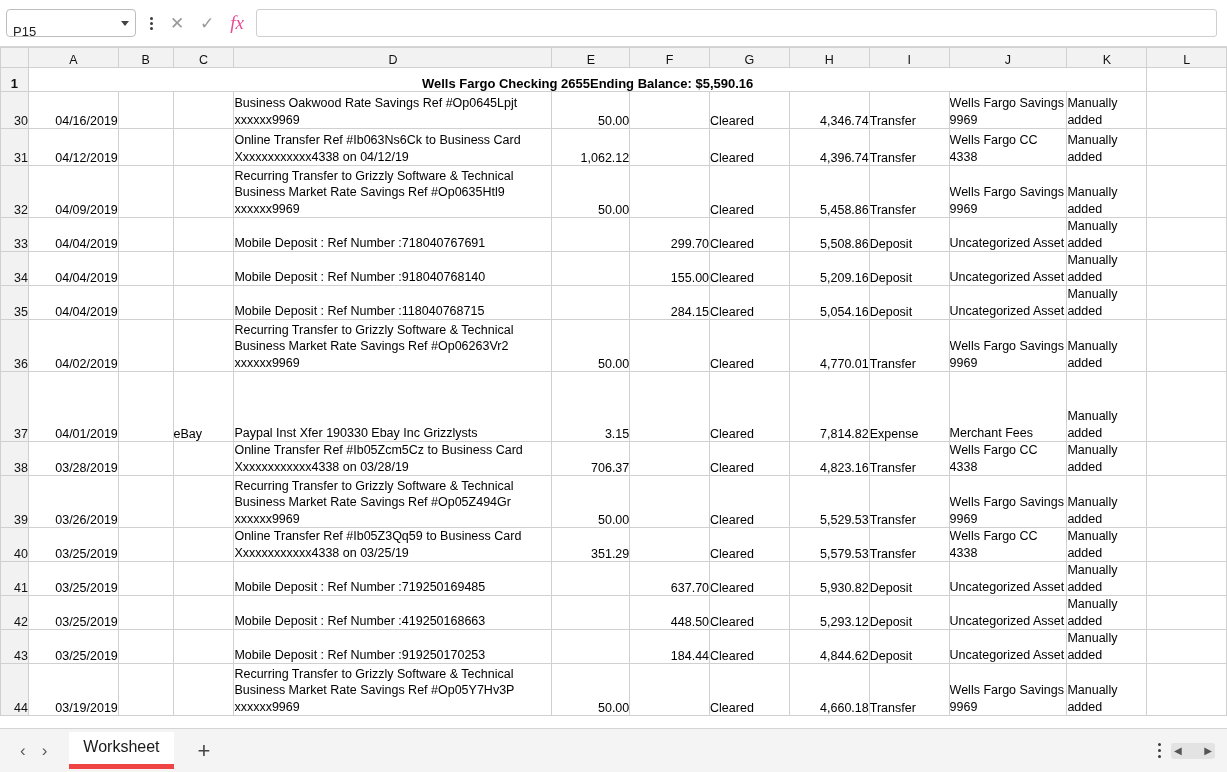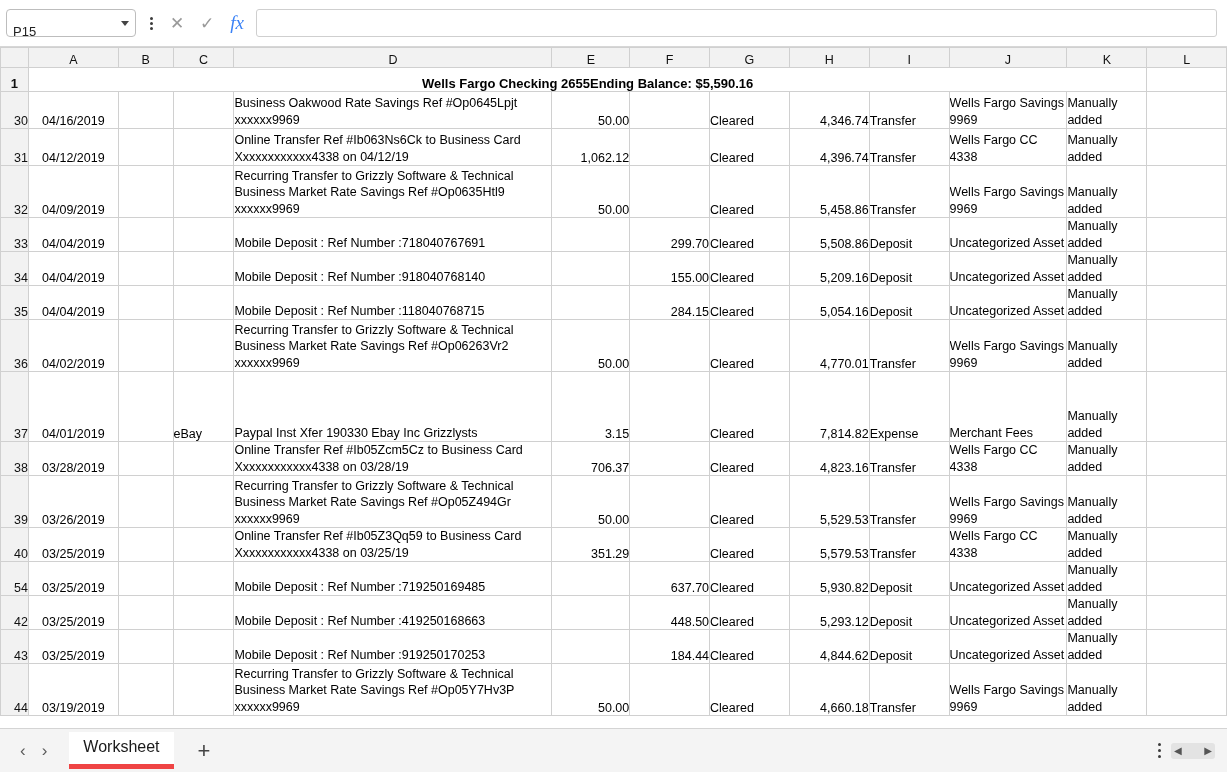--- a/index.html
+++ b/index.html
@@ -67,21 +67,21 @@
   .fb-btn {
     width: 30px;
     height: 30px;
     display: flex;
     align-items: center;
     justify-content: center;
     color: #9a9a9a;
     font-size: 17px;
   }
   .fb-btn.fx {
-    color: #3b82f6;
+    color: #ec4899;
     font-style: italic;
     font-family: "Liberation Serif", serif;
     font-size: 19px;
   }
   .formula-input {
     flex: 1;
     height: 28px;
     margin-left: 4px;
     margin-right: 4px;
     border: 1px solid #cfcfcf;
@@ -134,21 +134,21 @@
   td.rowhead {
     width: 28px;
     background: #f2f2f2;
     text-align: right;
     padding-right: 4px;
     font-size: 12.5px;
     color: #111;
     vertical-align: bottom;
   }
   td.cell { padding: 0 3px; }
-  .c-date  { text-align: center; }
+  .c-date  { text-align: right; }
   .c-num   { text-align: right; padding-right: 4px; }
   .c-text  { text-align: left; }
   .wrapcell { white-space: pre-line; line-height: 16.5px; }
   .title-row td {
     text-align: center;
     font-weight: bold;
     font-size: 13px;
     vertical-align: middle;
   }
 
@@ -423,21 +423,21 @@
             <td class="cell c-num">351.29</td>
             <td class="cell c-num"></td>
             <td class="cell c-text">Cleared</td>
             <td class="cell c-num">5,579.53</td>
             <td class="cell c-text">Transfer</td>
             <td class="cell c-text wrapcell">Wells Fargo CC 4338</td>
             <td class="cell c-text wrapcell">Manually added</td>
             <td class="cell c-text"></td>
           </tr>
           <tr style="height: 33px;">
-            <td class="rowhead">54</td>
+            <td class="rowhead">41</td>
             <td class="cell c-date">03/25/2019</td>
             <td class="cell c-text"></td>
             <td class="cell c-text"></td>
             <td class="cell c-text wrapcell">Mobile Deposit : Ref Number :719250169485</td>
             <td class="cell c-num"></td>
             <td class="cell c-num">637.70</td>
             <td class="cell c-text">Cleared</td>
             <td class="cell c-num">5,930.82</td>
             <td class="cell c-text">Deposit</td>
             <td class="cell c-text wrapcell">Uncategorized Asset</td>

